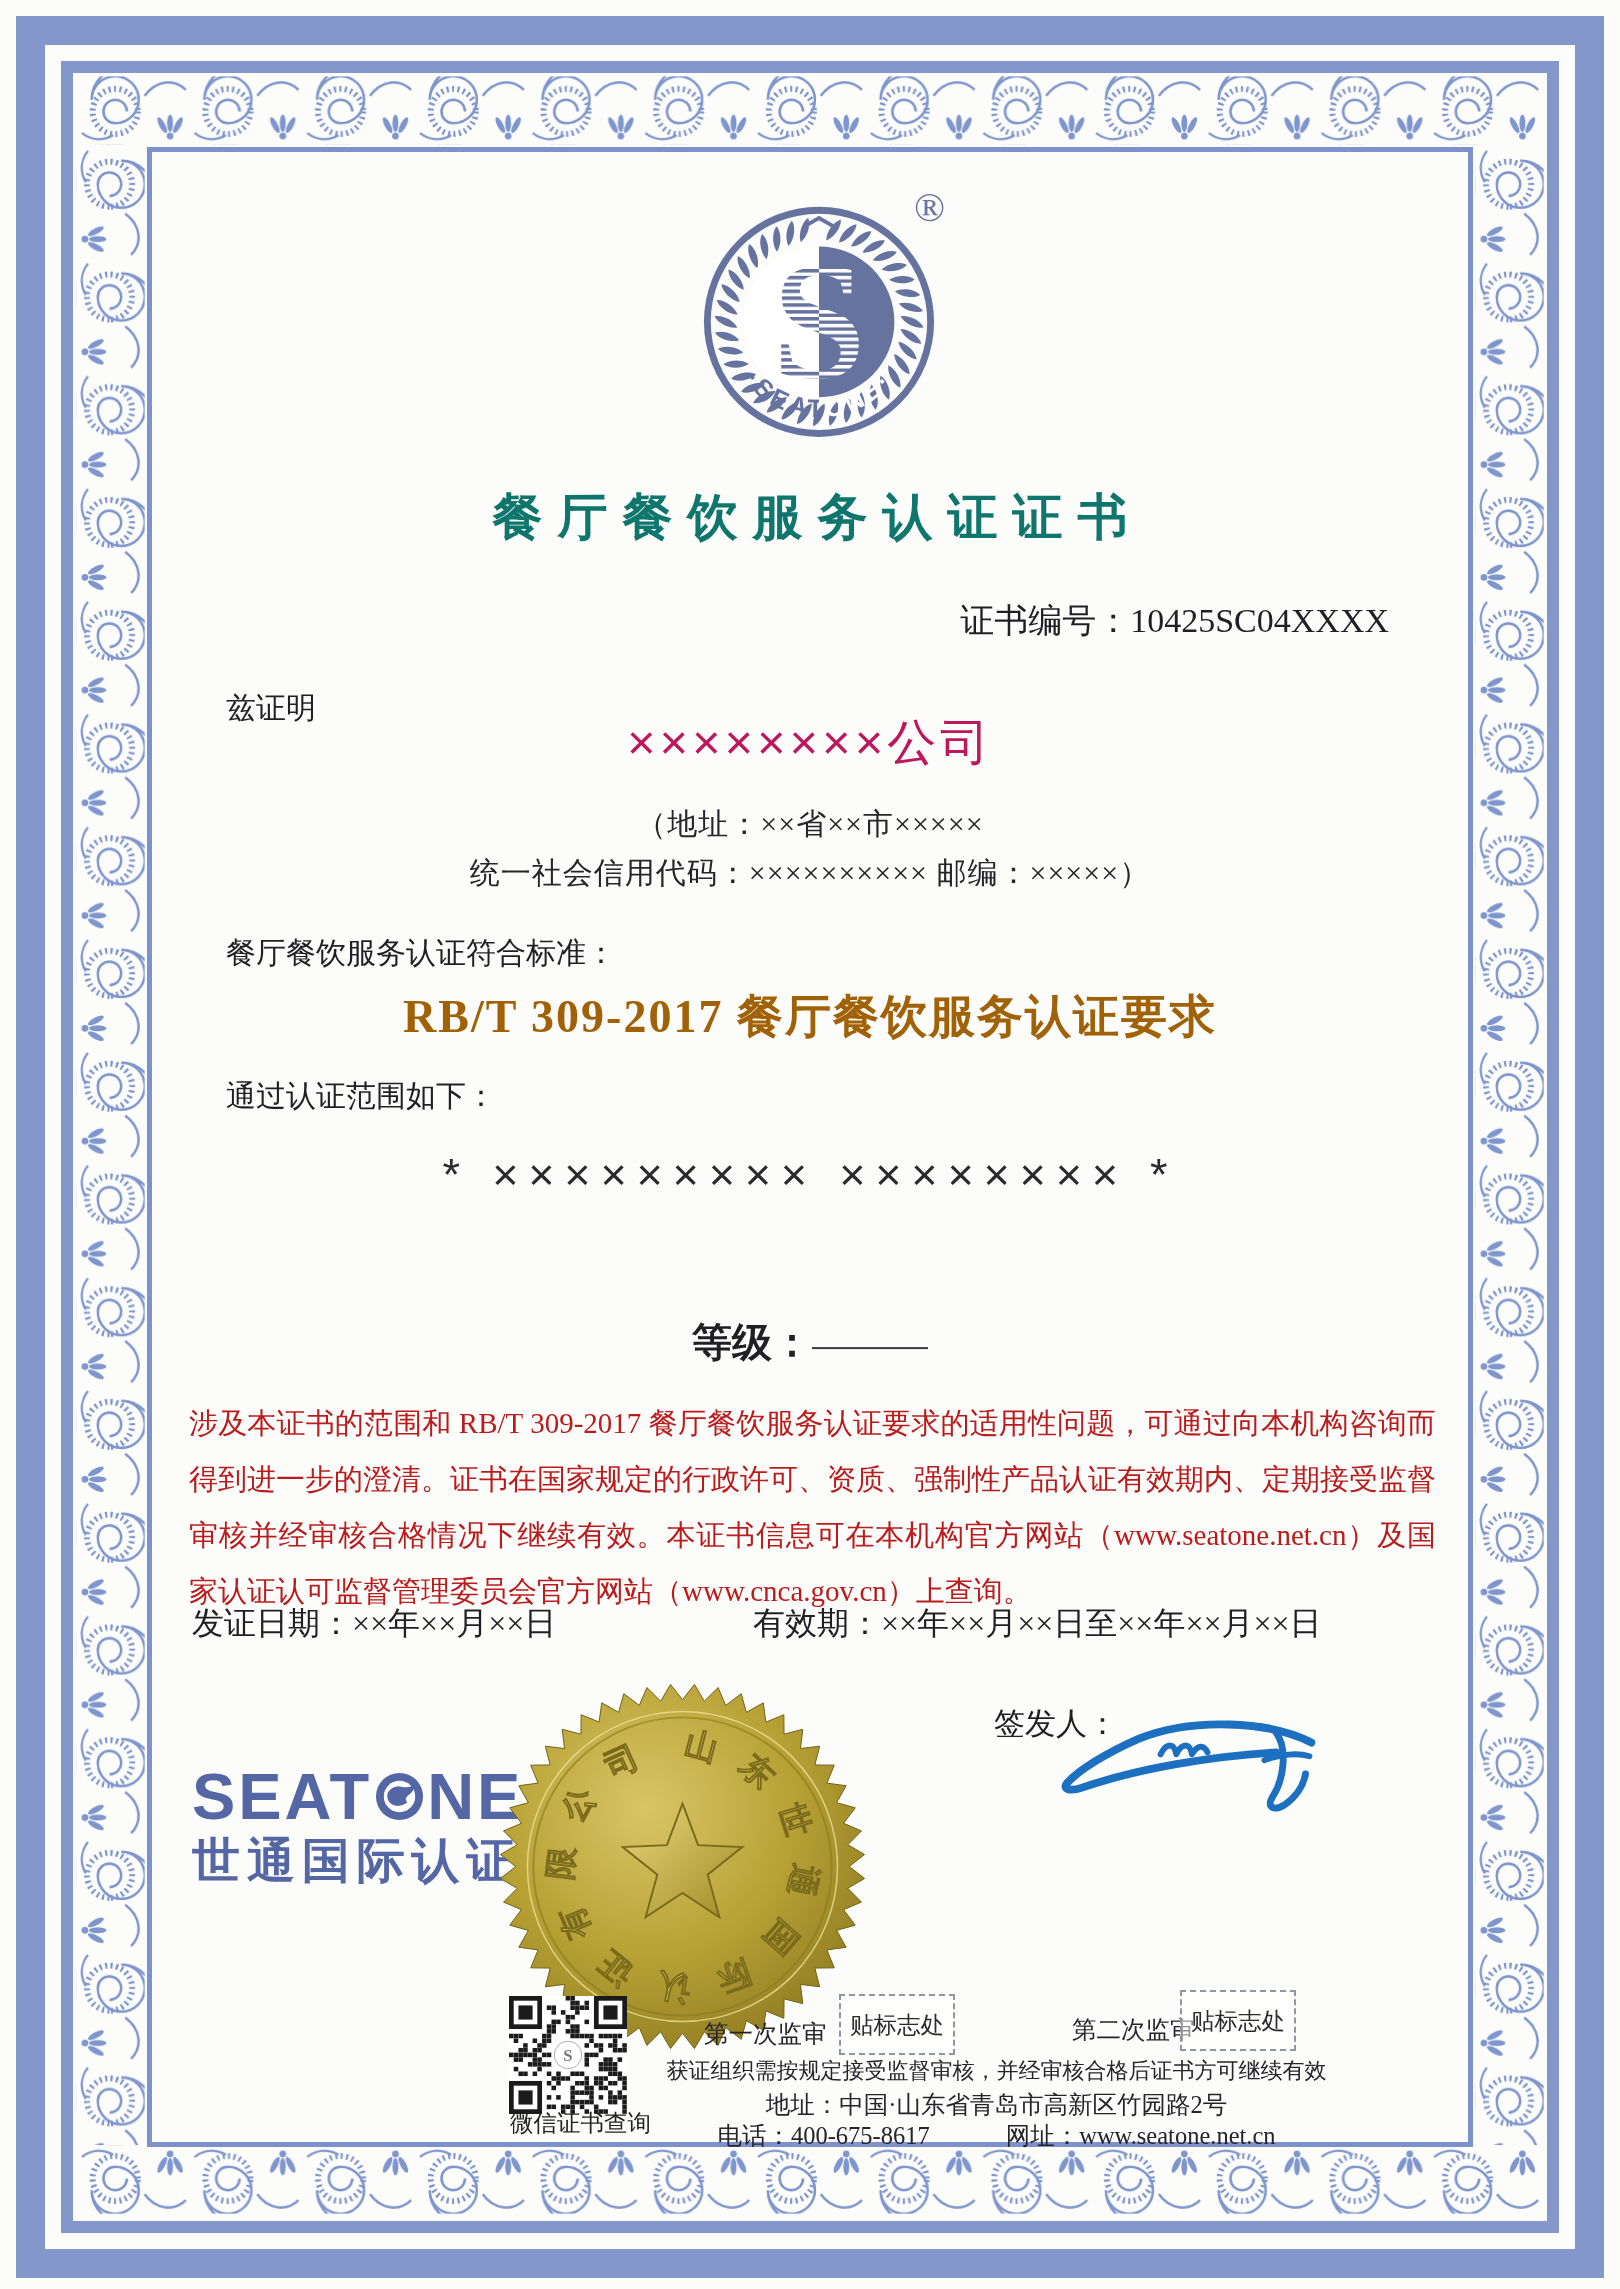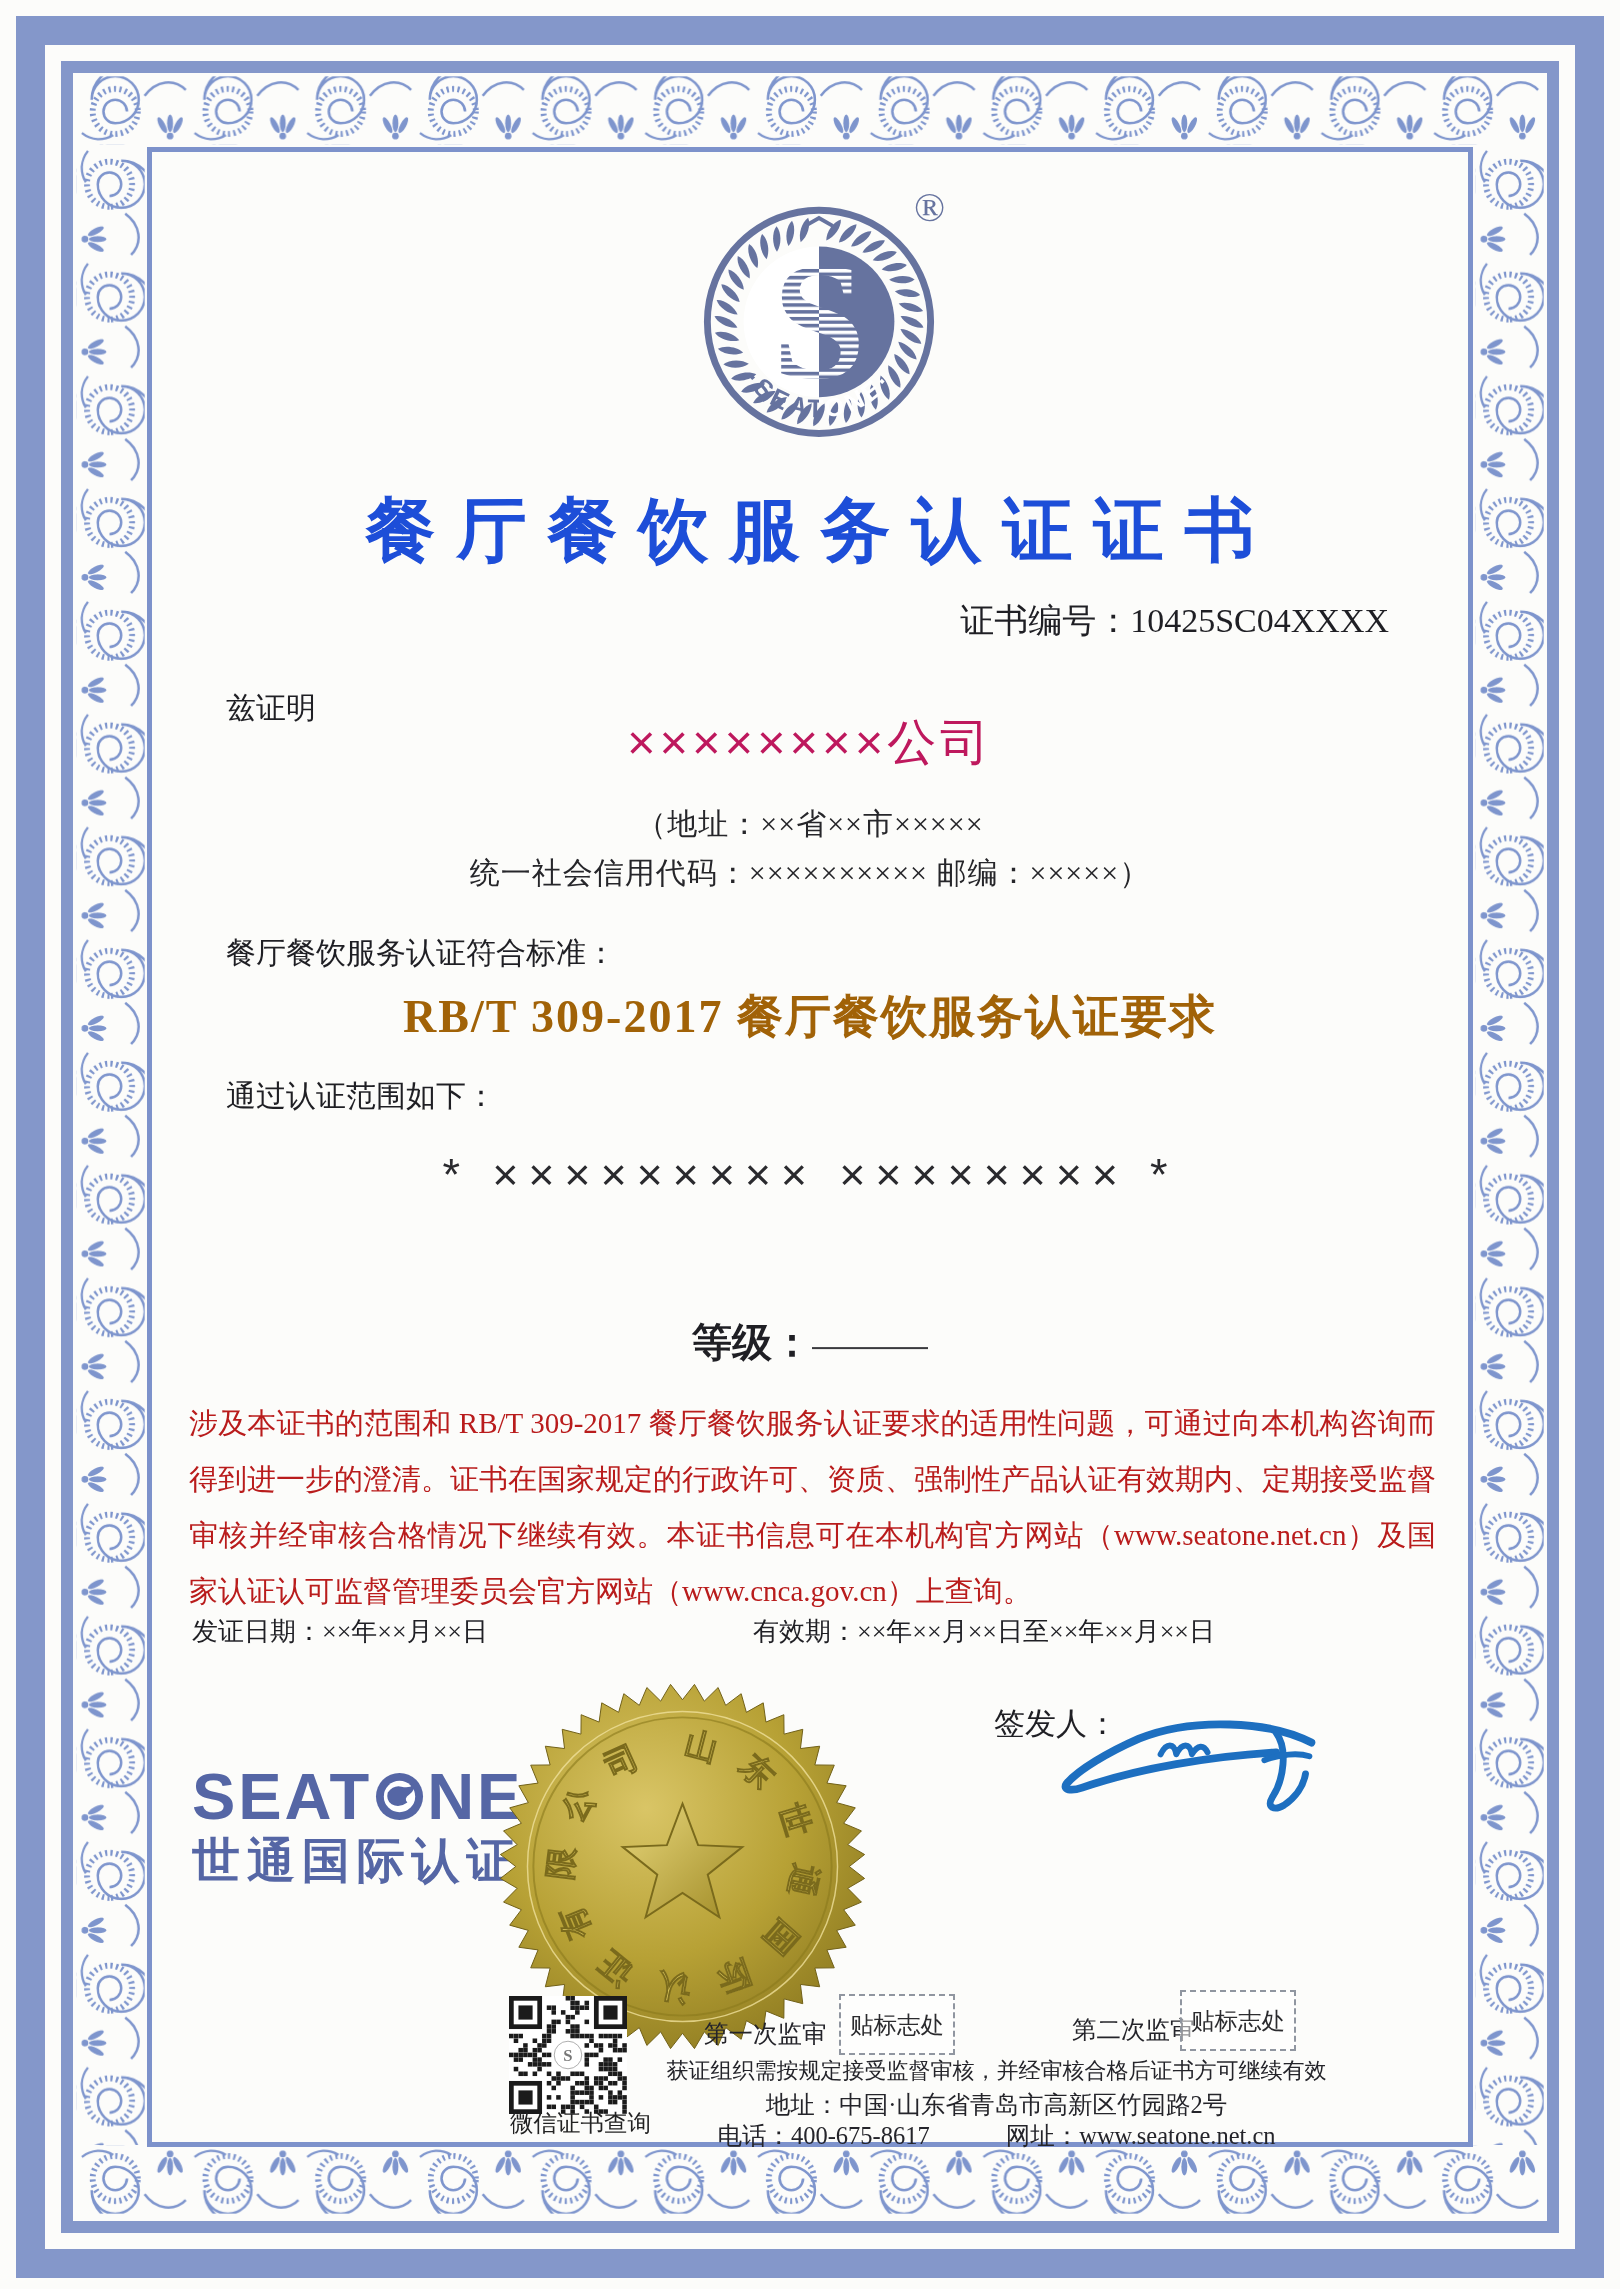--- a/index.html
+++ b/index.html
@@ -9,31 +9,31 @@
     font-family:"Liberation Serif","DejaVu Serif",serif;color:#26262a;
   }
   .abs{position:absolute;}
   
   .frame-outer{left:15.7px;top:15.7px;right:15.7px;bottom:11.8px;border:29px solid #8497ca;}
   .frame-secondary{left:61px;top:61px;right:61px;bottom:57px;border:12.7px solid #8497ca;}
   .frame-inner{left:147px;top:147px;right:147px;bottom:143px;border:5.9px solid #7d92cb;}
   .band{position:absolute;}
   
   .center{left:157px;right:157px;text-align:center;}
-  .title{font-size:70px;font-weight:700;letter-spacing:.30em;text-indent:.30em;color:#1d4ed8;}
+  .title{font-size:50px;font-weight:700;letter-spacing:.30em;text-indent:.30em;color:#0f766e;}
   .certno{font-size:34px;color:#1f1f24;}
   .label{font-size:30px;color:#1f1f24;margin-left:34px;}
   .company{font-size:49px;letter-spacing:3.9px;font-family:"Liberation Sans","DejaVu Sans",sans-serif;color:#be185d;}
   .addr{font-size:30px;letter-spacing:1px;}
   .standard{font-size:46px;font-weight:700;letter-spacing:2px;color:#a16207;}
   .scope{font-size:45px;letter-spacing:9.8px;font-family:"Liberation Sans","DejaVu Sans",sans-serif;color:#2a2a2e;}
   .grade{font-size:40px;font-weight:700;color:#1f1f24;}
   .blankline{display:inline-block;width:116px;border-bottom:2.9px solid #3a3a3e;transform:translateY(-6.9px);}
   .statement{width:1247px;font-size:29px;line-height:1.93;text-align:justify;color:#b91c1c;}
-  .dateline{font-size:26px;color:#1f1f24;margin-top:12px;}
+  .dateline{font-size:32px;color:#1f1f24;}
   .signer{font-size:31px;color:#1f1f24;}
   .wordmark{font-family:"Liberation Sans","DejaVu Sans",sans-serif;font-weight:800;color:#5566a5;line-height:1;}
   .wordmark .en{font-size:65px;letter-spacing:2.9px;display:flex;align-items:center;}
   .wordmark .cn{font-size:48px;letter-spacing:6.9px;font-weight:700;margin-top:7.8px;}
   .globe{width:51px;height:51px;margin:0 2px;display:inline-block;}
   .foot-sm{font-size:24.5px;color:#24242a;}
   .note{font-size:22px;color:#24242a;}
   .stickerbox{border:2px dashed #9096a0;display:flex;align-items:center;justify-content:center;
     font-size:23.5px;color:#2b2b2e;background:rgba(255,255,255,.5);}
   .qr-caption{font-size:23.5px;color:#222;}

